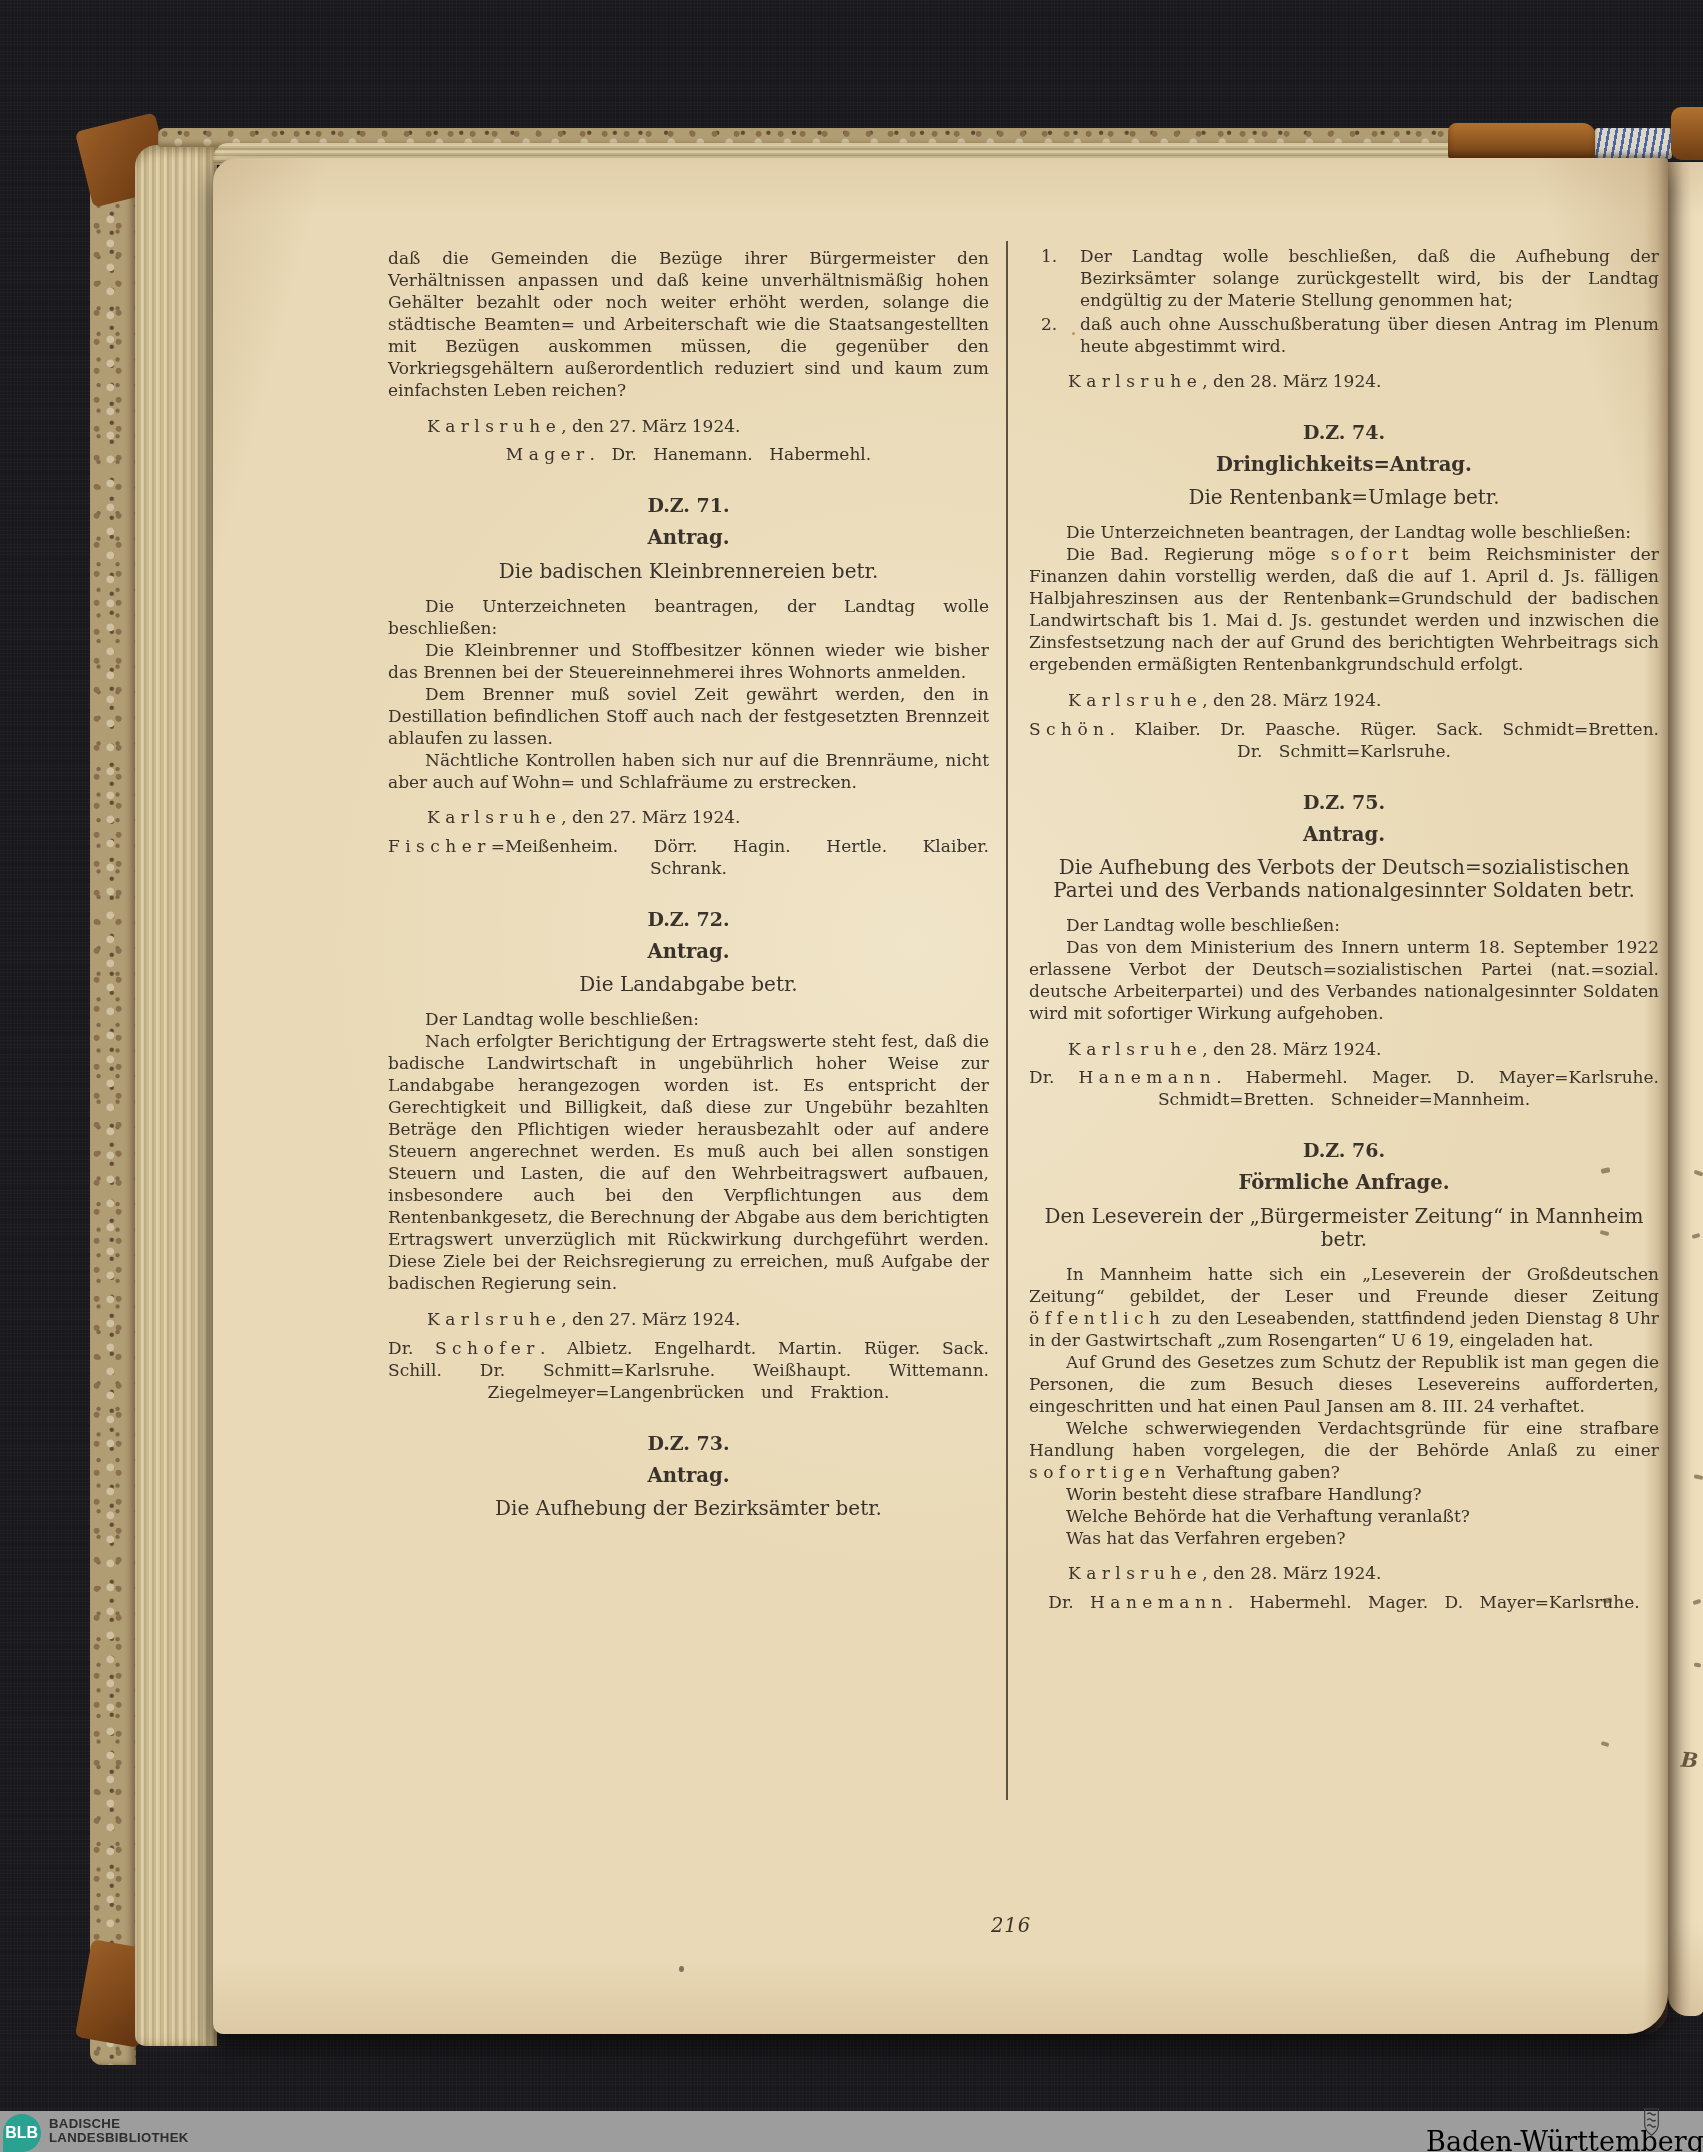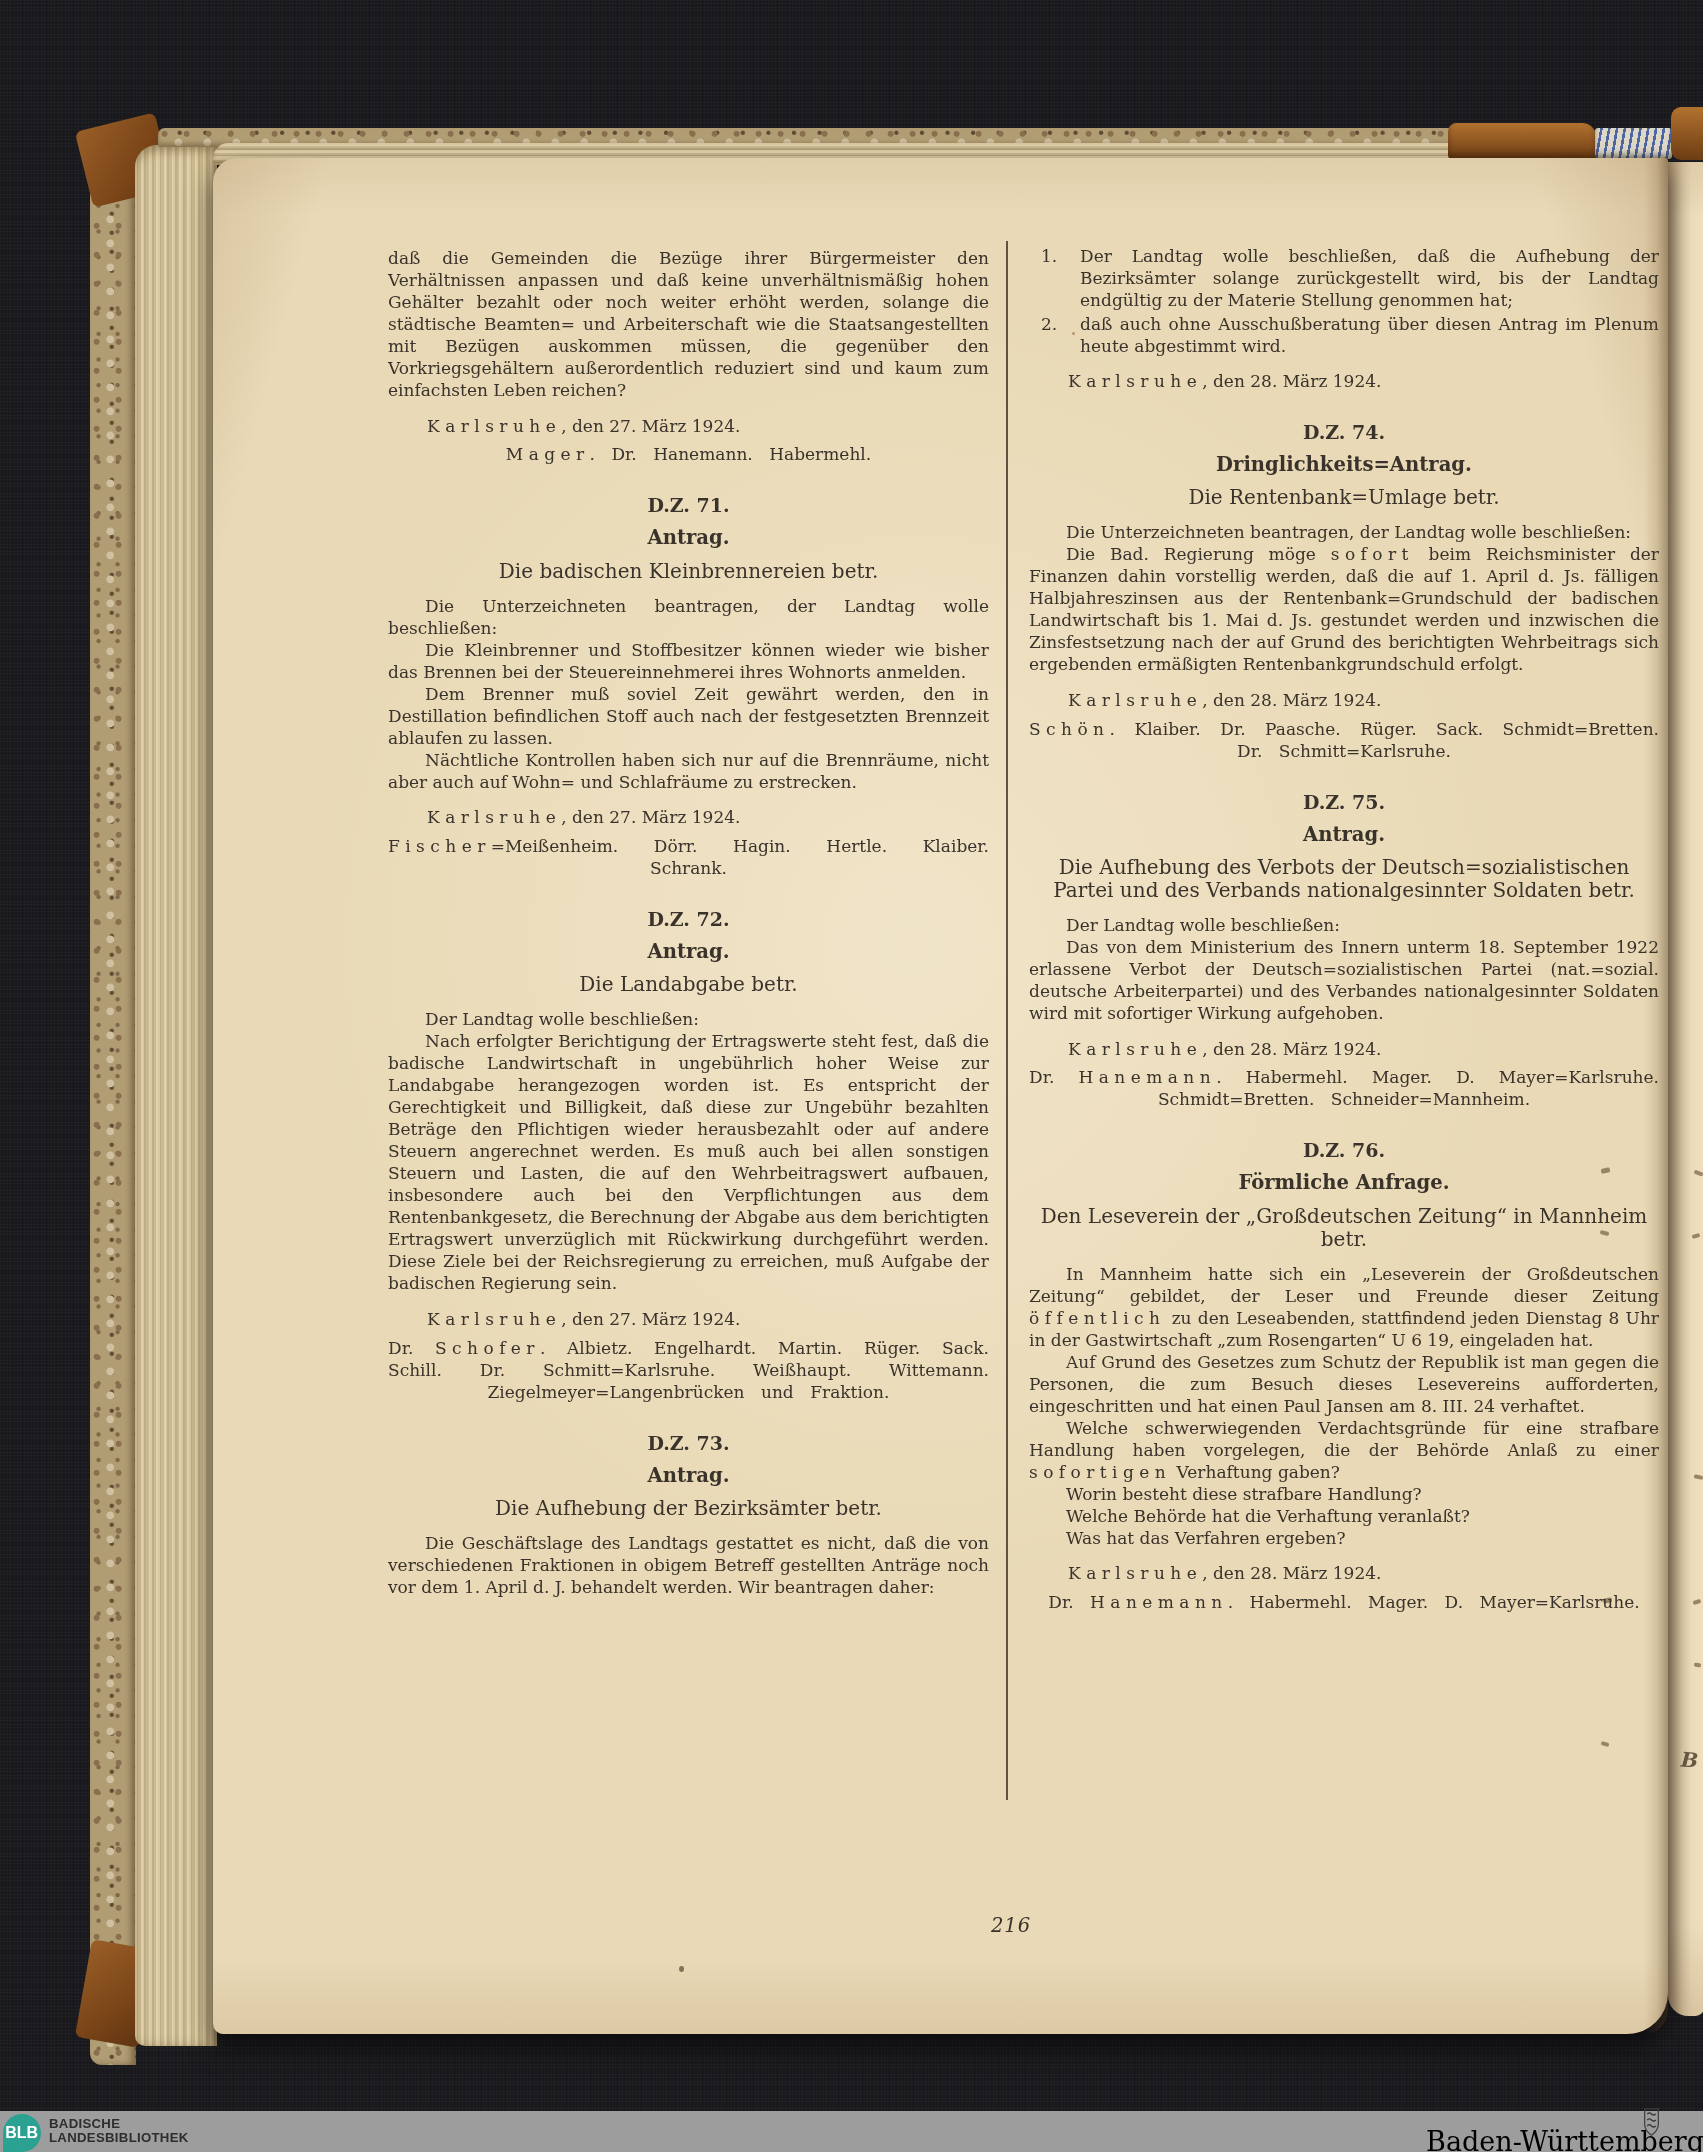--- a/index.html
+++ b/index.html
@@ -134,21 +134,20 @@
       <div class="blk num">D.Z. 72.</div>
       <div class="blk title">Antrag.</div>
       <div class="blk betr">Die Landabgabe betr.</div>
       <div class="blk para">Der Landtag wolle beschließen:</div>
       <div class="blk para">Nach erfolgter Berichtigung der Ertragswerte steht fest, daß die badische Landwirtschaft in ungebührlich hoher Weise zur Landabgabe herangezogen worden ist. Es entspricht der Gerechtigkeit und Billigkeit, daß diese zur Ungebühr bezahlten Beträge den Pflichtigen wieder herausbezahlt oder auf andere Steuern angerechnet werden. Es muß auch bei allen sonstigen Steuern und Lasten, die auf den Wehrbeitragswert aufbauen, insbesondere auch bei den Verpflichtungen aus dem Rentenbankgesetz, die Berechnung der Abgabe aus dem berichtigten Ertragswert unverzüglich mit Rückwirkung durchgeführt werden. Diese Ziele bei der Reichsregierung zu erreichen, muß Aufgabe der badischen Regierung sein.</div>
       <div class="blk date"><span class="g">Karlsruhe</span>, den 27. März 1924.</div>
       <div class="blk sig">Dr. <span class="g">Schofer</span>. Albietz. Engelhardt. Martin. Rüger. Sack. Schill. Dr. Schmitt=Karlsruhe. Weißhaupt. Wittemann. Ziegelmeyer=Langenbrücken und Fraktion.</div>
       <div class="blk num">D.Z. 73.</div>
       <div class="blk title">Antrag.</div>
       <div class="blk betr">Die Aufhebung der Bezirksämter betr.</div>
-      <div class="blk para">Die Geschäftslage des Landtags gestattet es nicht, daß die von verschiedenen Fraktionen in obigem Betreff gestellten Anträge noch vor dem 1. April d. J. behandelt werden. Wir beantragen daher:</div>
     </div>
   <div id="divider"></div>
   <div id="col-right">
       <div class="blk item"><span class="n">1.</span>Der Landtag wolle beschließen, daß die Aufhebung der Bezirksämter solange zurückgestellt wird, bis der Landtag endgültig zu der Materie Stellung genommen hat;</div>
       <div class="blk item"><span class="n">2.</span>daß auch ohne Ausschußberatung über diesen Antrag im Plenum heute abgestimmt wird.</div>
       <div class="blk date"><span class="g">Karlsruhe</span>, den 28. März 1924.</div>
       <div class="blk num">D.Z. 74.</div>
       <div class="blk title">Dringlichkeits=Antrag.</div>
       <div class="blk betr">Die Rentenbank=Umlage betr.</div>
       <div class="blk para">Die Unterzeichneten beantragen, der Landtag wolle beschließen:</div>
@@ -157,21 +156,21 @@
       <div class="blk sig"><span class="g">Schön</span>. Klaiber. Dr. Paasche. Rüger. Sack. Schmidt=Bretten. Dr. Schmitt=Karlsruhe.</div>
       <div class="blk num">D.Z. 75.</div>
       <div class="blk title">Antrag.</div>
       <div class="blk betr">Die Aufhebung des Verbots der Deutsch=sozialistischen Partei und des Verbands nationalgesinnter Soldaten betr.</div>
       <div class="blk para">Der Landtag wolle beschließen:</div>
       <div class="blk para">Das von dem Ministerium des Innern unterm 18. September 1922 erlassene Verbot der Deutsch=sozialistischen Partei (nat.=sozial. deutsche Arbeiterpartei) und des Verbandes nationalgesinnter Soldaten wird mit sofortiger Wirkung aufgehoben.</div>
       <div class="blk date"><span class="g">Karlsruhe</span>, den 28. März 1924.</div>
       <div class="blk sig">Dr. <span class="g">Hanemann</span>. Habermehl. Mager. D. Mayer=Karlsruhe. Schmidt=Bretten. Schneider=Mannheim.</div>
       <div class="blk num">D.Z. 76.</div>
       <div class="blk title">Förmliche Anfrage.</div>
-      <div class="blk betr">Den Leseverein der „Großdeutschen Zeitung“ in Mannheim betr.</div>
+      <div class="blk betr">Den Leseverein der „Bürgermeister Zeitung“ in Mannheim betr.</div>
       <div class="blk para">In Mannheim hatte sich ein „Leseverein der Großdeutschen Zeitung“ gebildet, der Leser und Freunde dieser Zeitung <span class="g">öffentlich</span> zu den Leseabenden, stattfindend jeden Dienstag 8 Uhr in der Gastwirtschaft „zum Rosengarten“ U 6 19, eingeladen hat.</div>
       <div class="blk para">Auf Grund des Gesetzes zum Schutz der Republik ist man gegen die Personen, die zum Besuch dieses Lesevereins aufforderten, eingeschritten und hat einen Paul Jansen am 8. III. 24 verhaftet.</div>
       <div class="blk para">Welche schwerwiegenden Verdachtsgründe für eine strafbare Handlung haben vorgelegen, die der Behörde Anlaß zu einer <span class="g">sofortigen</span> Verhaftung gaben?</div>
       <div class="blk q">Worin besteht diese strafbare Handlung?</div>
       <div class="blk q">Welche Behörde hat die Verhaftung veranlaßt?</div>
       <div class="blk q">Was hat das Verfahren ergeben?</div>
       <div class="blk date"><span class="g">Karlsruhe</span>, den 28. März 1924.</div>
       <div class="blk sig">Dr. <span class="g">Hanemann</span>. Habermehl. Mager. D. Mayer=Karlsruhe.</div>
     </div>
   <div id="page-number">216</div>

